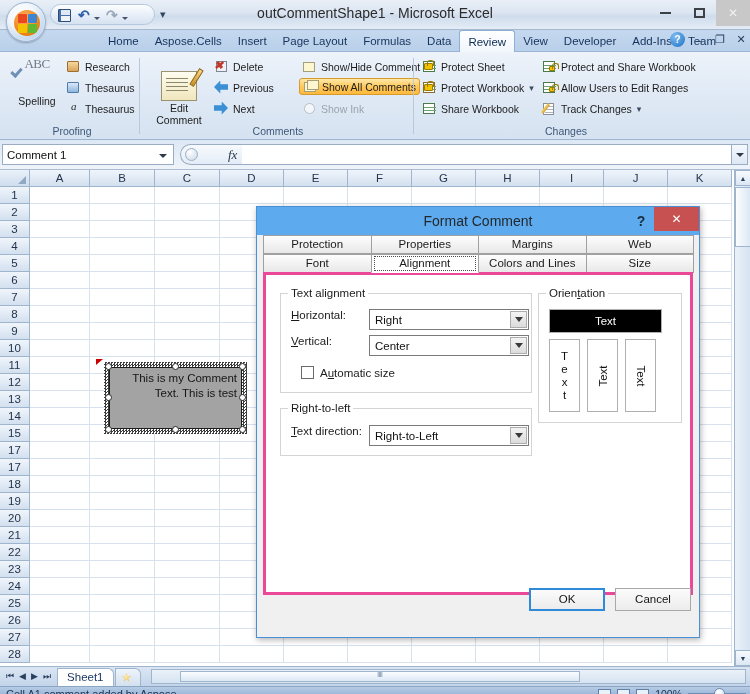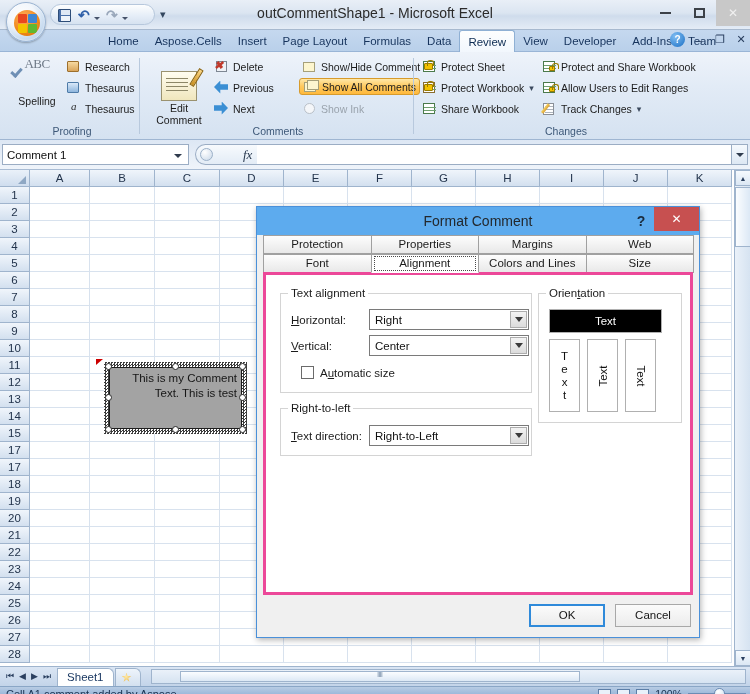--- a/index.html
+++ b/index.html
@@ -160,21 +160,21 @@
   .cdrop { font-size: 9px; color: #3c4a5e; margin-left: 1px; }
 
   
   .fbar {
     position: absolute; left: 0; top: 140px; width: 750px; height: 30px;
     background: linear-gradient(to bottom, #dde7f4, #eff4fa);
     border-bottom: 1px solid #a9bcd4; padding: 4px 2px 0 2px;
     display: flex; align-items: flex-start;
   }
   .namebox {
-    width: 187px; height: 21px; background: #fff; border: 1px solid #9badc4;
+    width: 172px; height: 21px; background: #fff; border: 1px solid #9badc4;
     display: flex; align-items: center; padding: 0 4px; font-size: 11.5px; color: #111;
     position: relative;
   }
   .namebox .nb-caret { position: absolute; right: 6px; top: 9px; width:0;height:0;
     border-left:4px solid transparent;border-right:4px solid transparent;border-top:4px solid #2f3b4d; }
   .fb-sep { width: 6px; }
   .fb-pill {
     width: 62px; height: 21px; border: 1px solid #9badc4; border-right: none;
     background: linear-gradient(to bottom,#f7fafd,#e3ecf6);
     border-radius: 11px 0 0 11px; position: relative;
@@ -335,21 +335,21 @@
     background: #ffffff; border: 3px solid #ec4899;
   }
 
   .fieldset {
     position: absolute; border: 1px solid #d4d4d4;
   }
   .legend {
     position: absolute; top: -7px; left: 7px; background: #ffffff;
     padding: 0 3px; font-size: 11.5px; color: #1b1b1b;
   }
-  .frow { position: absolute; display: flex; align-items: center; }
+  .frow { position: absolute; display: flex; }
   .flabel { font-size: 11.5px; color: #1b1b1b; }
   .combo {
     width: 160px; height: 21px; border: 1px solid #7a7a7a; background: #fff;
     display: flex; align-items: center; position: relative;
   }
   .combo-val { padding-left: 5px; font-size: 11.5px; color: #111; }
   .combo-btn {
     position: absolute; right: 1px; top: 1px; width: 17px; height: 17px;
     background: linear-gradient(to bottom,#f3f3f3,#dcdcdc); border: 1px solid #adadad;
     display: flex; align-items: center; justify-content: center;
@@ -372,21 +372,21 @@
   .oc-vert-letters {
     text-align: center; font-size: 11.5px; color: #111; line-height: 13px; padding-top: 10px;
   }
   .oc-rot {
     position: absolute; left: 50%; top: 50%; font-size: 11.5px; color: #111;
     transform-origin: center; white-space: nowrap;
   }
   .oc-rot.up { transform: translate(-50%,-50%) rotate(-90deg); }
   .oc-rot.down { transform: translate(-50%,-50%) rotate(90deg); }
 
-  .dlg-buttons { position: absolute; right: 2px; bottom: 4px; display: flex; gap: 10px; }
+  .dlg-buttons { position: absolute; right: 2px; bottom: 20px; display: flex; gap: 10px; }
   .dbtn {
     width: 76px; height: 23px; border: 1px solid #a8a8a8;
     background: linear-gradient(to bottom,#fbfbfb,#ececec);
     font-size: 11.5px; color: #151515; text-align: center; line-height: 21px;
   }
   .dbtn.default { border: 2px solid #2f8ada; line-height: 19px; }
   .u { text-decoration: underline; }
 </style>
 </head>
 <body>

